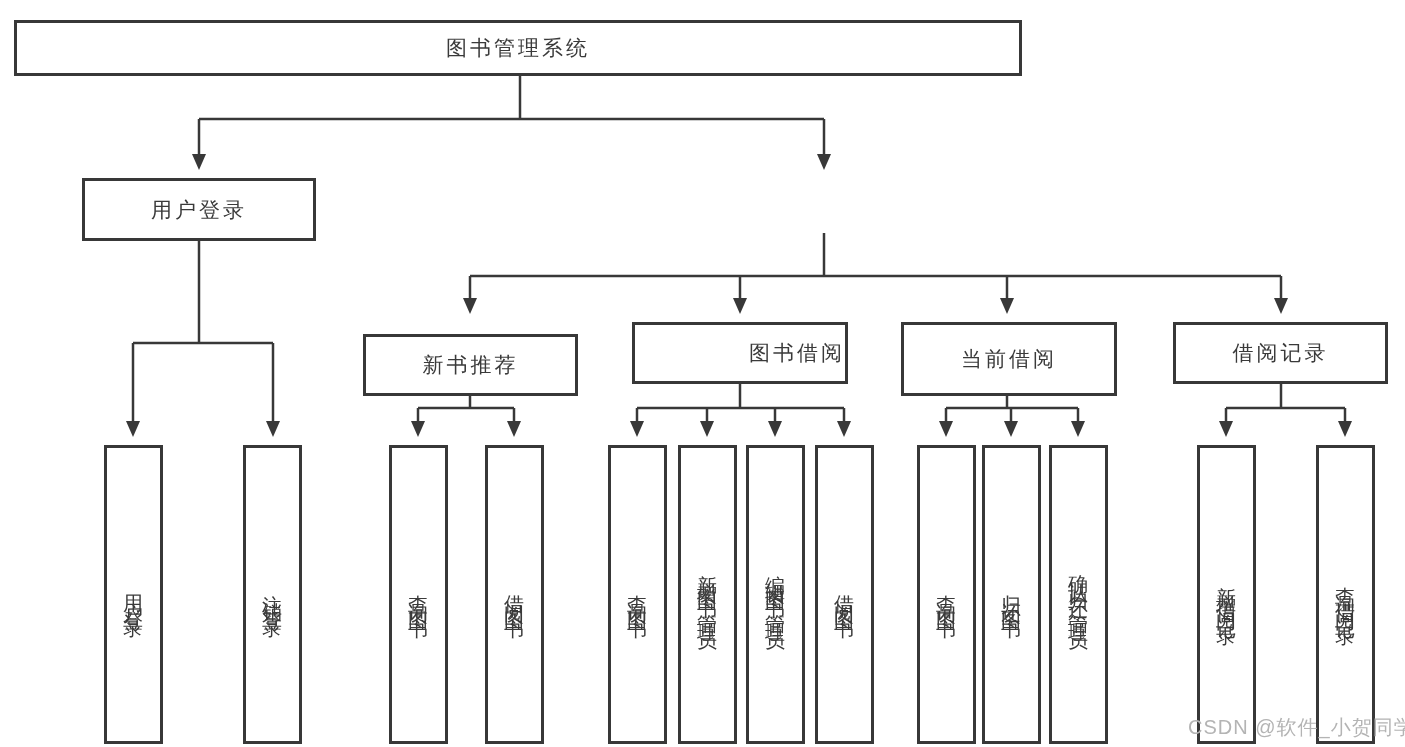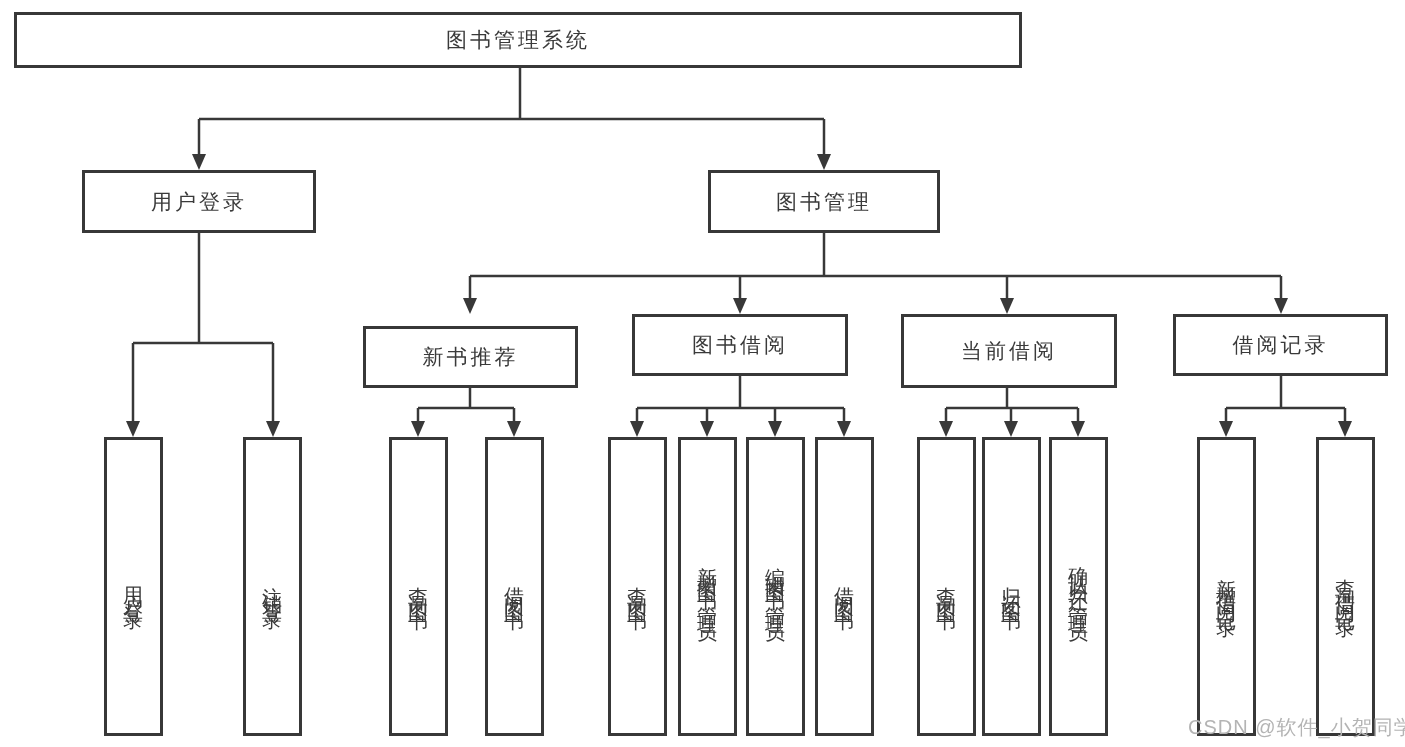--- a/index.html
+++ b/index.html
@@ -3,35 +3,35 @@
 <meta charset="utf-8">
 <style>
   html,body{margin:0;padding:0;background:#fff;}
   .canvas{
     position:relative;width:1405px;height:747px;background:#fff;overflow:hidden;
     font-family:"Liberation Sans",sans-serif;color:#3a3a3a;
   }
   .edges{position:absolute;left:0;top:0;width:1405px;height:747px;}
   .node{
     position:absolute;box-sizing:border-box;background:#fff;
-    border:3px solid #383838;display:flex;align-items:center;justify-content:center;
+    border:3px solid #383838;display:flex;align-items:center;justify-content:center;margin-top:8px;
   }
   .hlabel{font-size:21px;letter-spacing:3px;white-space:nowrap;}
   .vlabel{
     writing-mode:vertical-rl;text-orientation:mixed;
     font-size:20px;line-height:1;letter-spacing:8px;white-space:nowrap;
   }
   
   .n-root{left:14px;top:12px;width:1008px;height:56px;}
   
   .n-user-login{left:82px;top:170px;width:234px;height:63px;}
   .n-book-mgmt{left:708px;top:170px;width:232px;height:63px;}
   
   .n-newbook{left:363px;top:326px;width:215px;height:62px;}
-  .n-borrow{left:632px;top:314px;width:216px;height:62px;}
+  .n-borrow{left:632px;top:314px;width:216px;height:62px;justify-content:flex-end;}
   .n-current{left:901px;top:314px;width:216px;height:74px;}
   .n-records{left:1173px;top:314px;width:215px;height:62px;}
   
   .vnode{top:437px;height:299px;width:59px;}
   .n-a1{left:104px;} .n-a2{left:243px;}
   .n-b1{left:389px;} .n-b2{left:485px;}
   .n-c1{left:608px;} .n-c2{left:678px;} .n-c3{left:746px;} .n-c4{left:815px;}
   .n-d1{left:917px;} .n-d2{left:982px;} .n-d3{left:1049px;}
   .n-e1{left:1197px;} .n-e2{left:1316px;}
   .watermark{
@@ -120,23 +120,20 @@
     </g>
   </svg>
 
   <div class="node n-root">
     <span class="hlabel">图书管理系统</span>
   </div>
 
   <div class="node n-user-login">
     <span class="hlabel">用户登录</span>
   </div>
-  <div class="node n-book-mgmt">
-    <span class="hlabel">图书管理</span>
-  </div>
 
   <div class="node n-newbook">
     <span class="hlabel">新书推荐</span>
   </div>
   <div class="node n-borrow">
     <span class="hlabel">图书借阅</span>
   </div>
   <div class="node n-current">
     <span class="hlabel">当前借阅</span>
   </div>

